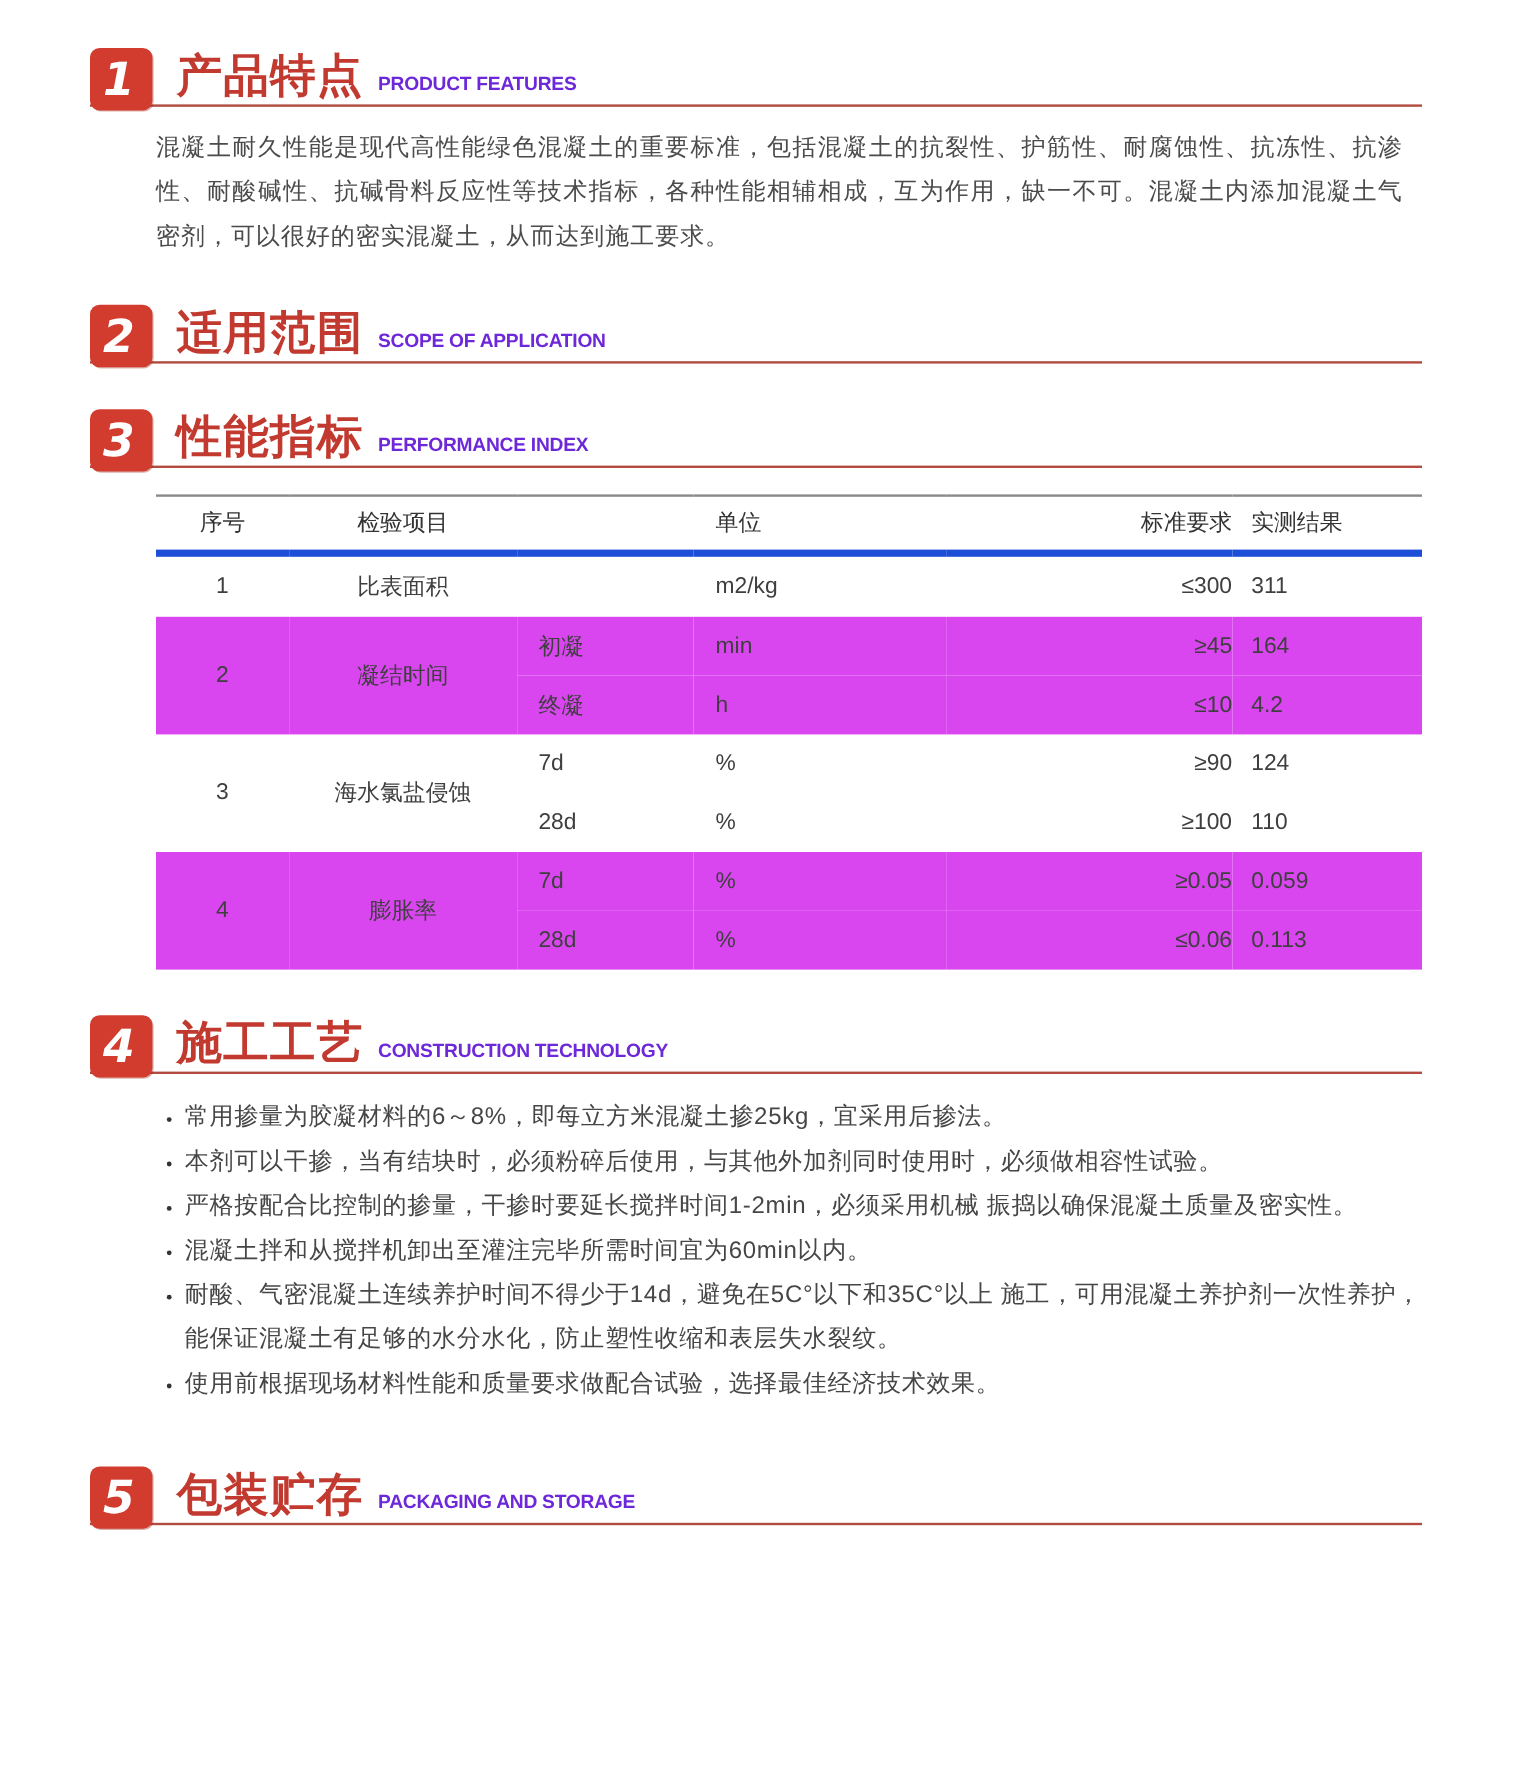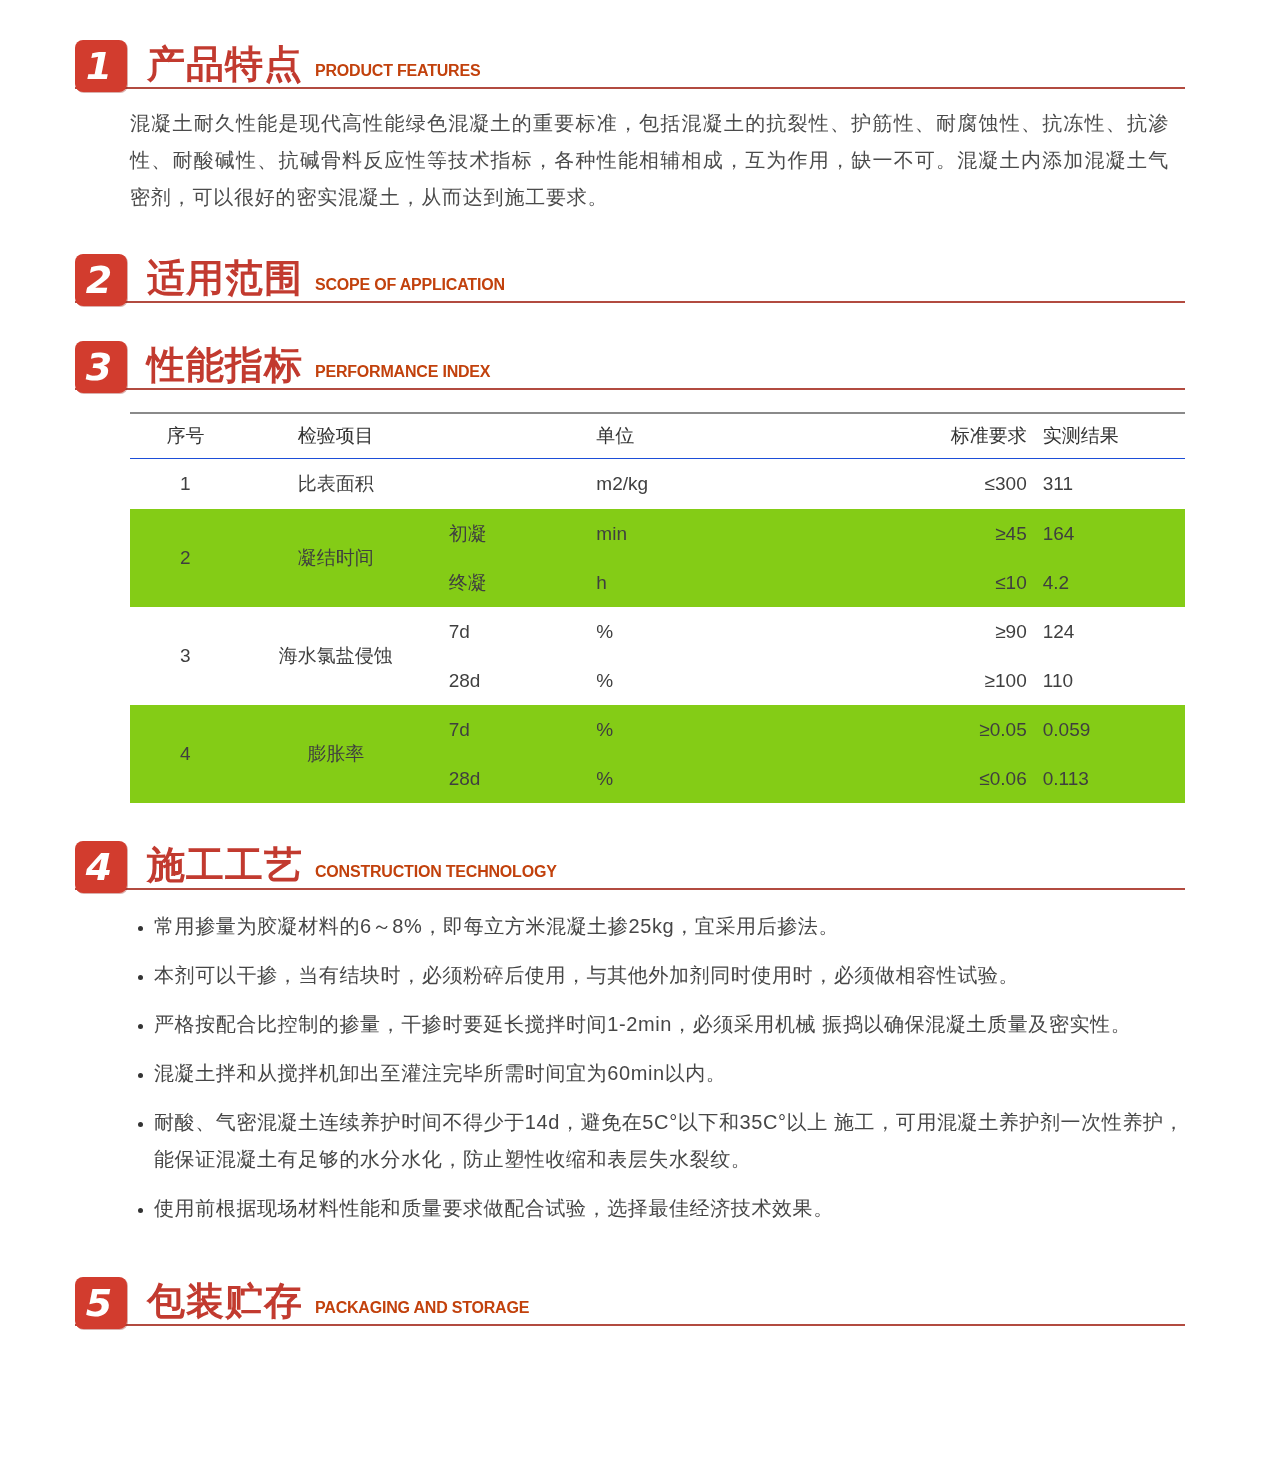--- a/index.html
+++ b/index.html
@@ -53,21 +53,21 @@
     font-size: 38px;
     line-height: 1;
     font-weight: bold;
     color: #c23a2f;
     letter-spacing: 1px;
   }
   .title-en {
     margin: 0 0 7px 12px;
     font-size: 16px;
     font-weight: bold;
-    color: #c2410c;
+    color: #6d28d9;
     letter-spacing: -0.2px;
   }
   
   .body-text {
     margin: 16px 16px 0 55px;
     font-size: 20px;
     line-height: 37px;
     color: #4b4b4b;
     letter-spacing: 0.8px;
     text-align: justify;
@@ -76,52 +76,51 @@
   ul.bullets {
     margin: 18px 0 0 55px;
     padding-left: 24px;
     list-style: disc;
   }
   ul.bullets li {
     font-size: 20px;
     line-height: 37px;
     color: #464646;
     letter-spacing: 0.6px;
-    margin-top: 12px;
   }
   ul.bullets li::marker { color: #333; font-size: 15px; }
   
   table.perf {
     margin: 22px 0 0 55px;
     width: calc(100% - 55px);
     border-collapse: collapse;
     table-layout: fixed;
     border-top: 2px solid #8a8a8a;
     font-size: 19px;
     color: #3f3f3f;
   }
   table.perf th, table.perf td {
     font-weight: normal;
     vertical-align: middle;
     padding: 0;
   }
   table.perf thead th {
     height: 44px;
     color: #333333;
-    border-bottom: 1px solid #1d4ed8;
+    border-bottom: 6px solid #1d4ed8;
   }
   table.perf .c-no     { text-align: center; }
   table.perf .c-item   { text-align: center; }
   table.perf .c-sub    { text-align: left; padding-left: 18px; }
   table.perf .c-unit   { text-align: left; padding-left: 18px; }
   table.perf .c-req    { text-align: right; padding-left: 22px; }
   table.perf .c-result { text-align: left; padding-left: 16px; }
   table.perf tr.single td { height: 50px; }
   table.perf tr.sub td { height: 49px; }
-  table.perf tr.gray td { background: #84cc16; }
+  table.perf tr.gray td { background: #d946ef; }
 </style>
 </head>
 <body>
 
 <div class="page">
 
   <section class="sec">
     <div class="sec-header">
       <div class="badge">
         <span>1</span>

